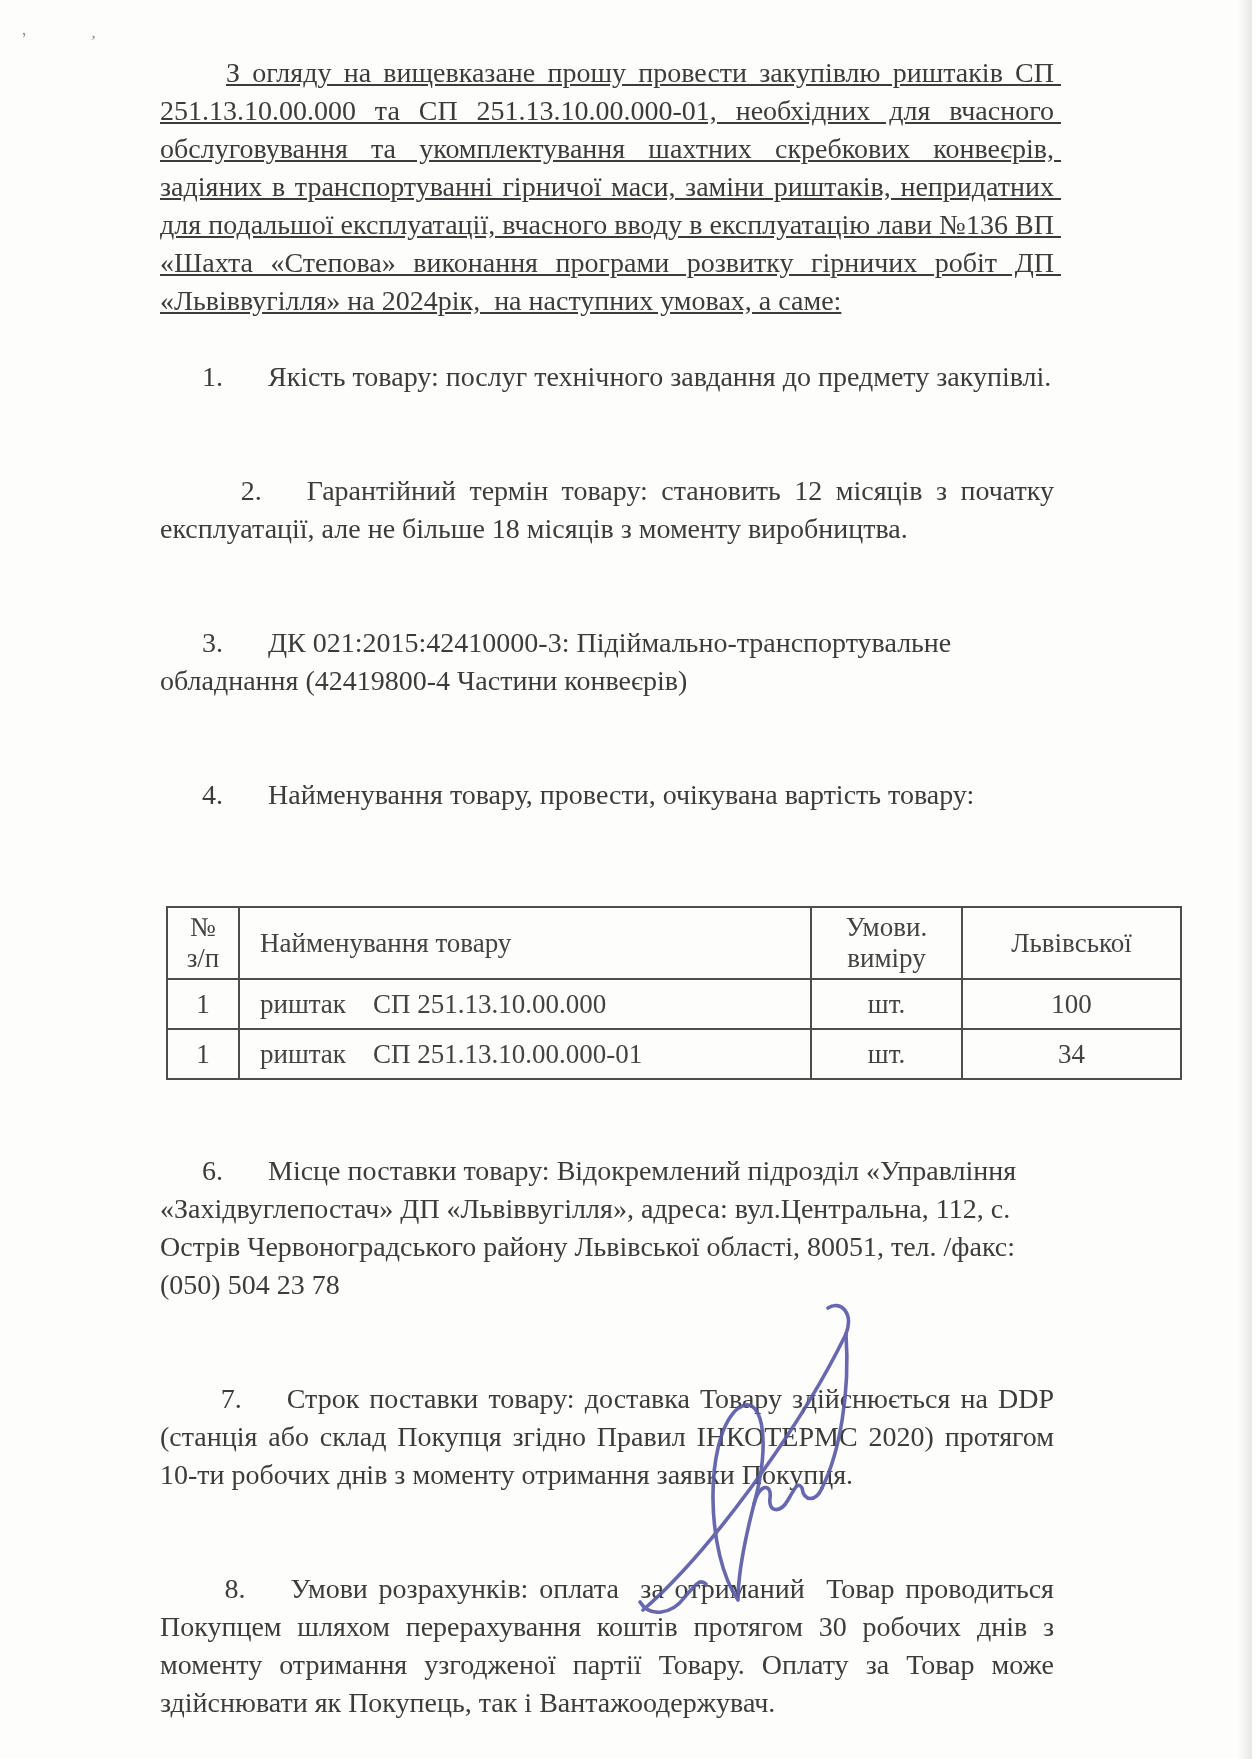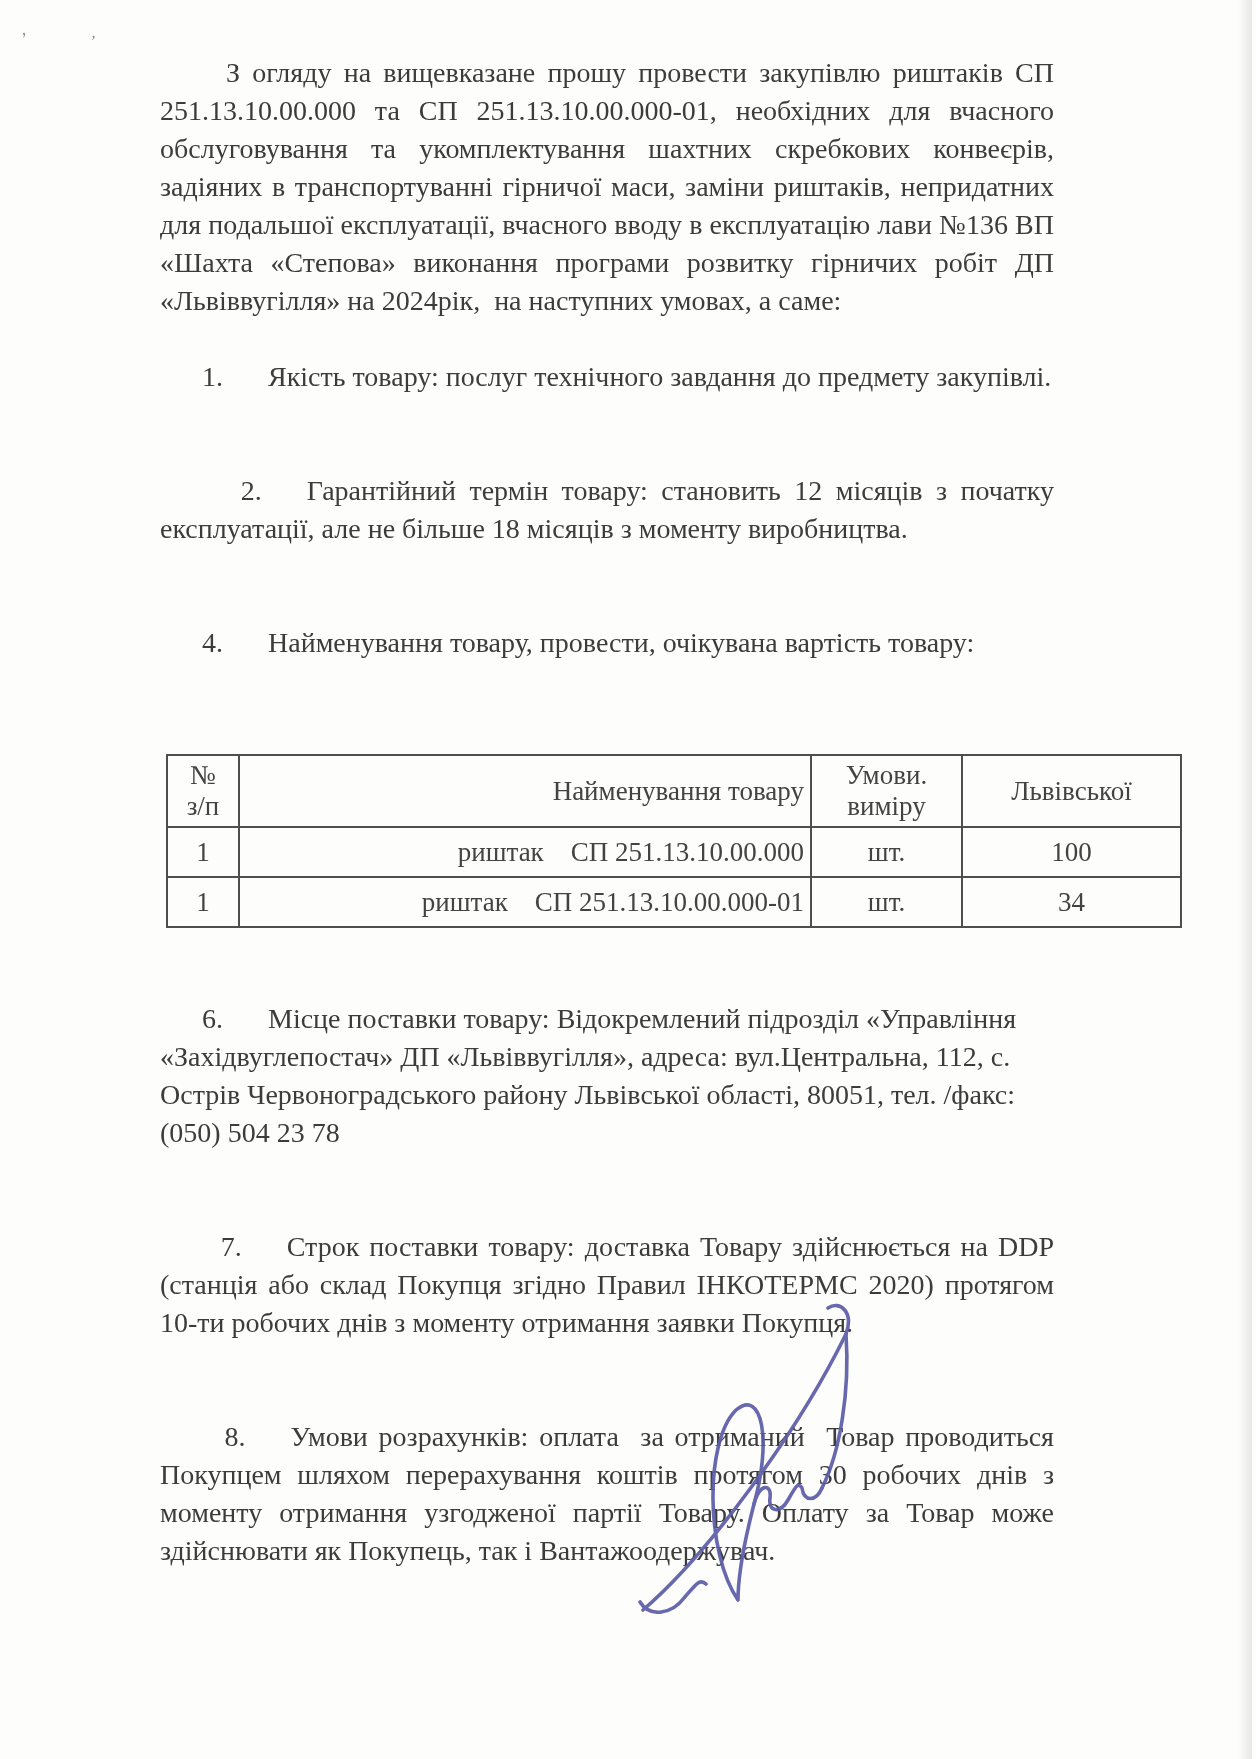--- a/index.html
+++ b/index.html
@@ -18,21 +18,21 @@
     pointer-events:none;
   }
   .speck{position:absolute;color:#8f8f8f;font-size:17px;line-height:1;}
   .speck.s1{left:22px;top:30px;transform:rotate(-12deg);}
   .speck.s2{left:90px;top:33px;transform:rotate(8deg);}
 
   .content{
     position:absolute;left:160px;top:54px;width:894px;
     font-size:28px;line-height:38px;
   }
-  .para{margin:0;white-space:pre-wrap;}
+  .para{margin:0;white-space:pre-wrap;text-decoration:underline;}
   .justify{text-align:justify;}
   .indent{text-indent:66px;}
   .item{margin:0;white-space:pre-wrap;}
   .num{display:inline-block;width:66px;white-space:pre;}
 
   table.goods{
     border-collapse:collapse;
     margin:54px 0 34px 6px;
     width:1014px;
     table-layout:fixed;
@@ -41,21 +41,21 @@
     border:2px solid #4e4e4e;
     font-weight:normal;
     font-size:27px;
     text-align:center;
     vertical-align:middle;
     padding:2px 6px;
     color:#434343;
   }
   table.goods th{line-height:31px;height:66px;}
   table.goods td{height:44px;}
-  table.goods .left{text-align:right;padding-left:36px;}
+  table.goods .left{text-align:left;padding-left:20px;}
   table.goods td.name{white-space:pre-wrap;}
   svg.signature{
     position:absolute;left:588px;top:1292px;
     width:316px;height:330px;
     pointer-events:none;
   }
 </style>
 </head>
 <body>
 
@@ -66,20 +66,23 @@
 
   <div class="content">
 
     <p class="para justify indent">З огляду на вищевказане прошу провести закупівлю риштаків СП 251.13.10.00.000 та СП 251.13.10.00.000-01, необхідних для вчасного обслуговування та укомплектування шахтних скребкових конвеєрів, задіяних в транспортуванні гірничої маси, заміни риштаків, непридатних для подальшої експлуатації, вчасного вводу в експлуатацію лави №136 ВП «Шахта «Степова» виконання програми розвитку гірничих робіт ДП «Львіввугілля» на 2024рік,  на наступних умовах, а саме:</p>
 
     <div class="item">
       <span class="num">1.</span><span>Якість товару: послуг технічного завдання до предмету закупівлі.</span>
     </div>
     <div class="item justify">
       <span class="num">2.</span><span>Гарантійний термін товару: становить 12 місяців з початку експлуатації, але не більше 18 місяців з моменту виробництва.</span>
+    </div>
+    <div class="item">
+      <span class="num">3.</span><span>ДК 021:2015:42410000-3: Підіймально-транспортувальне обладнання (42419800-4 Частини конвеєрів)</span>
     </div>
     <div class="item">
       <span class="num">4.</span><span>Найменування товару, провести, очікувана вартість товару:</span>
     </div>
 
     <table class="goods">
       <colgroup>
         <col style="width:72px">
         <col style="width:572px">
         <col style="width:151px">

